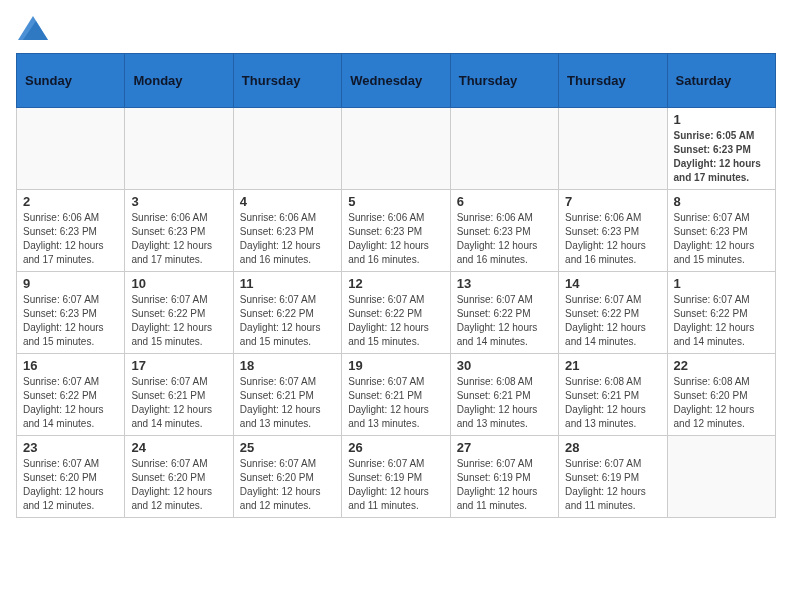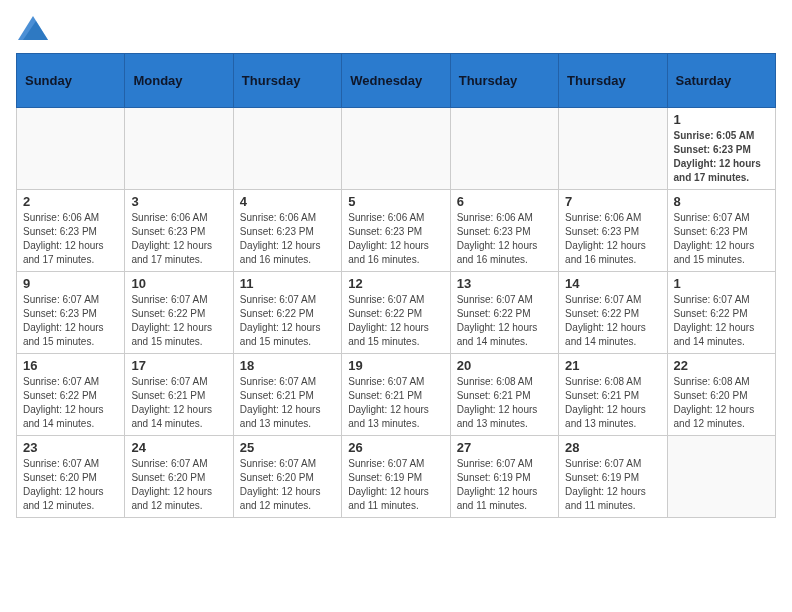--- a/index.html
+++ b/index.html
@@ -241,21 +241,21 @@
 Sunset: 6:21 PM
 Daylight: 12 hours and 13 minutes.</div>
         </td>
         <td>
           <span class="day-number">19</span>
           <div class="day-info" style="white-space: pre-line;">Sunrise: 6:07 AM
 Sunset: 6:21 PM
 Daylight: 12 hours and 13 minutes.</div>
         </td>
         <td>
-          <span class="day-number">20</span>
+          <span class="day-number">30</span>
           <div class="day-info" style="white-space: pre-line;">Sunrise: 6:08 AM
 Sunset: 6:21 PM
 Daylight: 12 hours and 13 minutes.</div>
         </td>
         <td>
           <span class="day-number">21</span>
           <div class="day-info" style="white-space: pre-line;">Sunrise: 6:08 AM
 Sunset: 6:21 PM
 Daylight: 12 hours and 13 minutes.</div>
         </td>

